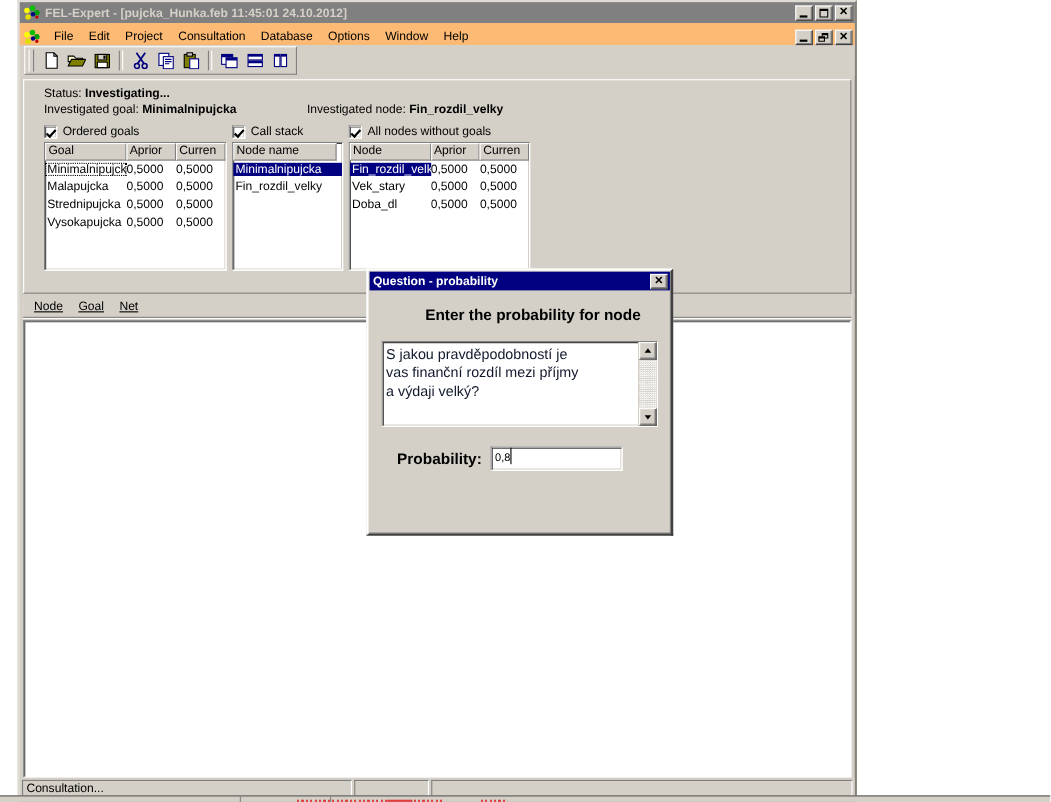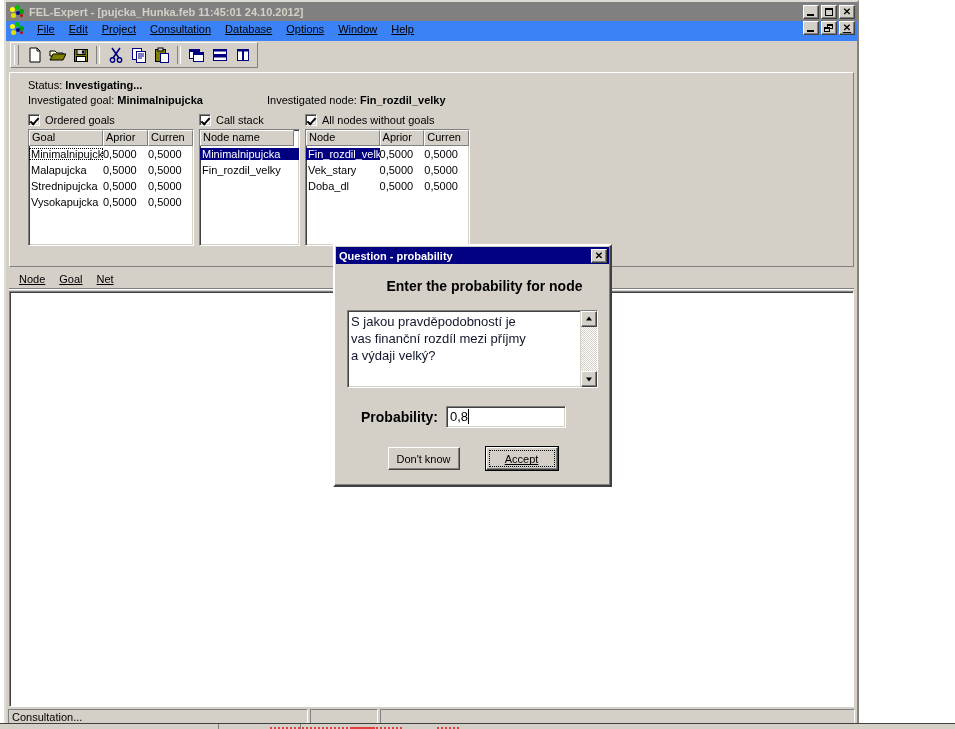--- a/index.html
+++ b/index.html
@@ -10,22 +10,22 @@
     width: 955px; height: 729px;
     font-family: "Liberation Sans", sans-serif;
     font-size: 11px;
     color: #000000;
     overflow: hidden;
     position: relative;
     -webkit-font-smoothing: none;
   }
   .app {
     position: absolute;
-    left: 4px; top: 0;
-    width: 855px; height: 729px;
+    left: 16px; top: 0;
+    width: 763px; height: 729px;
     background: #d4d0c8;
     box-sizing: border-box;
     border-left: 2px solid #dfdcd5;
     border-top: 2px solid #dfdcd5;
     border-right: 2px solid #868279;
     border-bottom: 2px solid #868279;
     display: flex;
     flex-direction: column;
   }
 
@@ -97,25 +97,24 @@
     content:""; position:absolute; left:2px; top:5px; width:6px; height:5px;
     border:1px solid #000; border-top-width:2px; box-sizing:border-box;
     background:#d4d0c8;
   }
   .gl-close { font-weight: bold; font-size:10px; line-height:12px; }
 
   
   .menubar {
     height: 20px;
     display: flex;
-    align-items: flex-start;
-    background: #3b82f6;
+    align-items: flex-end;
+    background: #fdba74;
     padding-left: 3px;
     flex: none;
-    text-decoration: underline;
   }
   .menubar .mdi-icon {
     width: 16px; height: 15px; position: relative; margin-right: 5px;
   }
   .menuitem {
     padding: 2px 7px;
     font-size: 11px;
     color: #000;
     white-space: nowrap;
   }
@@ -415,21 +414,21 @@
   .prob-label { font-size: 14px; font-weight: bold; margin-right: 8px; }
   .prob-input {
     width: 120px; height: 22px;
     background: #ffffff;
     border-left: 1px solid #808080;
     border-top: 1px solid #808080;
     border-right: 1px solid #ffffff;
     border-bottom: 1px solid #ffffff;
     box-shadow: inset 1px 1px 0 #404040, inset -1px -1px 0 #d4d0c8;
     box-sizing: border-box;
-    font-size: 13px;
+    font-size: 10px;
     line-height: 19px;
     padding-left: 3px;
     position: relative;
     white-space: nowrap;
   }
   .caret {
     display: inline-block;
     width: 1px; height: 15px;
     background: #000;
     vertical-align: -3px;
@@ -742,23 +741,14 @@
       <div class="strack"></div>
       <div class="sbtn dn"></div>
     </div>
   </div>
 
   <div class="prob-row">
     <span class="prob-label">Probability:</span>
     <div class="prob-input"><span>0,8</span><span class="caret"></span></div>
   </div>
 
-  <div class="dlg-buttons">
-    <div class="dbtn">
-      <span>Don't know</span>
-    </div>
-    <div class="dbtn default">
-      <span class="inner-focus"></span>
-      <span style="text-decoration:underline;text-decoration-skip-ink:none;text-underline-offset:1px;text-decoration-thickness:1px;">Accept</span>
-    </div>
-  </div>
 
 </div>
 
 </body></html>

